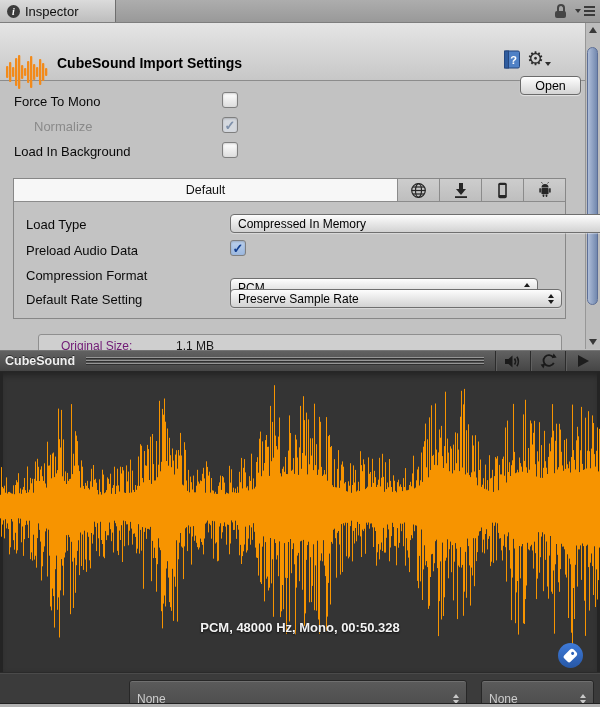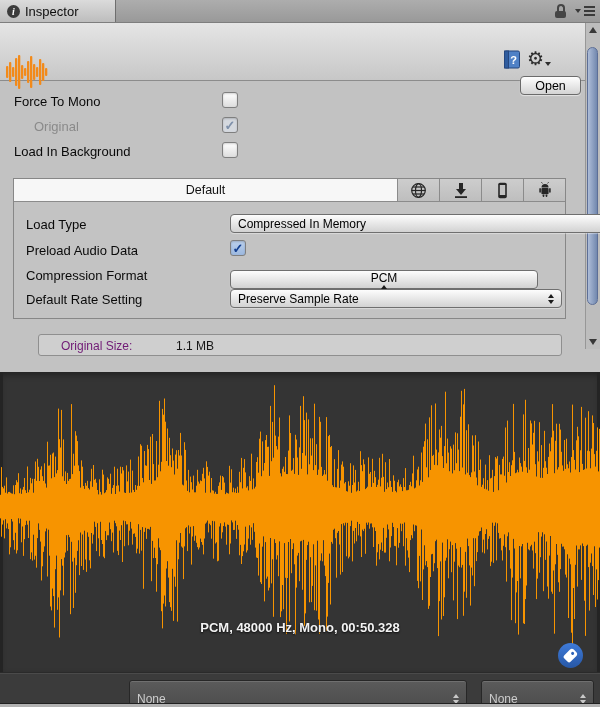--- a/index.html
+++ b/index.html
@@ -154,20 +154,21 @@
         <rect x="18" y="15" width="2.3" height="8" rx="1"></rect>
           <rect x="21" y="8" width="2.3" height="22" rx="1"></rect>
         <rect x="24" y="3" width="2.3" height="32" rx="1"></rect>
           <rect x="27" y="11" width="2.3" height="16" rx="1"></rect>
         <rect x="30" y="14" width="2.3" height="10" rx="1"></rect>
           <rect x="33" y="6" width="2.3" height="26" rx="1"></rect>
         <rect x="36" y="10" width="2.3" height="18" rx="1"></rect>
           <rect x="39" y="15" width="2.3" height="8" rx="1"></rect>
       </g>
     </svg>
+    <div class="hdr-title">CubeSound Import Settings</div>
     <svg class="help-book" width="20" height="20" viewBox="0 0 20 20">
       <rect x="2.5" y="1" width="15" height="17" rx="1.5" fill="#4F81C6" stroke="#25477F"></rect>
       <rect x="2.5" y="1" width="4" height="17" fill="#2F5C9E" stroke="#25477F"></rect>
       <text x="11.5" y="14" font-size="11" font-weight="bold" fill="#FFF" text-anchor="middle" font-family="Liberation Sans, sans-serif">?</text>
     </svg>
     <div class="gear-wrap">
       <span class="gear-glyph">⚙</span>
       <span class="gear-caret"></span>
     </div>
     <div class="open-btn">Open</div>
@@ -175,21 +176,21 @@
 
   <div class="vscroll">
     <div class="vs-up"></div>
     <div class="vs-thumb"></div>
     <div class="vs-down"></div>
   </div>
 
   <div class="lbl" style="left:14px;top:94px;">Force To Mono</div>
   <div class="checkbox" style="left:222px;top:92px;"></div>
 
-  <div class="lbl dis" style="left:34px;top:119px;">Original</div>
+  <div class="lbl dis" style="left:34px;top:119px;">Normalize</div>
   <div class="checkbox dis" style="left:222px;top:117px;">
     <span class="mark-gray">✓</span>
   </div>
 
   <div class="lbl" style="left:14px;top:144px;">Load In Background</div>
   <div class="checkbox" style="left:222px;top:142px;"></div>
 
   <div class="groupbox">
     <div class="ptabs">
       <div class="ptab-default">Default</div>
@@ -238,21 +239,21 @@
         <i class="d"></i>
       </span>
   </div>
 
   <div class="lbl" style="left:26px;top:243px;">Preload Audio Data</div>
   <div class="checkbox blue" style="left:230px;top:240px;">
     <span class="mark-blue">✓</span>
   </div>
 
   <div class="lbl" style="left:26px;top:268px;">Compression Format</div>
-  <div class="dropdown" style="left:230px;top:270px;width:308px;flex-direction:column;">
+  <div class="dropdown" style="left:230px;top:278px;width:308px;">
     <span>PCM</span>
     <span class="spin">
         <i class="u"></i>
         <i class="d"></i>
       </span>
   </div>
 
   <div class="lbl" style="left:26px;top:292px;">Default Rate Setting</div>
   <div class="dropdown" style="left:230px;top:289px;width:332px;">
     <span>Preserve Sample Rate</span>
@@ -260,20 +261,43 @@
         <i class="u"></i>
         <i class="d"></i>
       </span>
   </div>
 
   <div class="helpbox">
     <div class="hb-label">Original Size:</div>
     <div class="hb-value">1.1 MB</div>
   </div>
 
+  <div class="preview-bar">
+    <div class="pv-title">CubeSound</div>
+    <div class="drag-lines"></div>
+    <div class="pv-buttons">
+      <div class="pv-btn">
+        <svg width="18" height="15" viewBox="0 0 18 15">
+          <polygon points="1,5 4.5,5 8.5,1.5 8.5,13.5 4.5,10 1,10" fill="#1A1A1A"></polygon>
+          <path d="M10.5 4.5 Q12.6 7.5 10.5 10.5" stroke="#1A1A1A" stroke-width="1.6" fill="none"></path>
+          <path d="M12.9 2.8 Q15.9 7.5 12.9 12.2" stroke="#1A1A1A" stroke-width="1.6" fill="none"></path>
+        </svg>
+      </div>
+      <div class="pv-btn">
+        <svg width="17" height="16" viewBox="0 0 17 16">
+          <path d="M13.8 9.8 a5.4 5.4 0 1 1 -0.6 -5.6" stroke="#1A1A1A" stroke-width="1.8" fill="none"></path>
+          <polygon points="13.6,0.6 16.6,4.4 11.8,5.2" fill="#1A1A1A"></polygon>
+          <polygon points="3.4,15.4 0.6,11.6 5.3,10.8" fill="#1A1A1A"></polygon>
+        </svg>
+      </div>
+      <div class="pv-btn">
+        <div class="play-tri"></div>
+      </div>
+    </div>
+  </div>
 
   <div class="wave-area">
     <svg id="wave-svg" width="600" height="300" viewBox="0 0 600 300">
         <path d="M0.5 122.8V146.4M1.5 95.1V164.7M2.5 114.9V152.5M3.5 116.4V148.4M4.5 113.7V166.4M5.5 120.7V147.2M6.5 105.4V156.4M7.5 121.5V151.4M8.5 120.0V157.1M9.5 119.9V182.4M10.5 120.7V175.3M11.5 121.4V147.0M12.5 121.7V149.5M13.5 113.3V168.2M14.5 122.2V177.7M15.5 113.0V160.8M16.5 108.2V181.5M17.5 110.3V178.3M18.5 101.2V146.3M19.5 121.2V151.4M20.5 116.4V146.7M21.5 121.8V170.3M22.5 117.6V154.5M23.5 114.9V183.9M24.5 106.0V167.2M25.5 118.2V153.1M26.5 121.0V148.8M27.5 94.5V152.7M28.5 120.3V166.0M29.5 117.7V148.7M30.5 105.9V187.2M31.5 111.3V180.4M32.5 106.8V188.6M33.5 120.7V162.7M34.5 106.8V187.6M35.5 89.5V183.8M36.5 108.8V195.7M37.5 86.8V166.1M38.5 94.8V151.4M39.5 109.0V157.9M40.5 97.6V169.6M41.5 94.3V208.5M42.5 104.2V194.3M43.5 108.9V179.9M44.5 91.3V174.4M45.5 111.5V159.4M46.5 115.6V156.5M47.5 69.7V204.5M48.5 93.7V157.7M49.5 93.4V183.7M50.5 82.8V234.5M51.5 106.3V238.4M52.5 81.5V216.5M53.5 80.5V224.1M54.5 105.1V255.6M55.5 84.6V197.2M56.5 101.4V183.6M57.5 98.1V237.8M58.5 36.6V225.4M59.5 67.2V265.5M60.5 75.5V218.4M61.5 37.9V187.1M62.5 104.3V193.7M63.5 67.4V223.4M64.5 108.9V185.5M65.5 99.4V180.5M66.5 112.0V163.2M67.5 100.9V178.8M68.5 108.9V162.9M69.5 107.1V165.2M70.5 106.8V242.2M71.5 32.1V169.8M72.5 102.1V189.6M73.5 81.7V236.0M74.5 93.7V185.8M75.5 59.2V220.8M76.5 63.6V193.2M77.5 69.1V178.9M78.5 93.4V168.3M79.5 99.1V203.1M80.5 115.6V160.5M81.5 88.4V194.0M82.5 94.7V162.5M83.5 114.0V197.9M84.5 116.9V158.7M85.5 110.9V187.5M86.5 113.7V199.9M87.5 108.8V160.4M88.5 116.1V164.8M89.5 117.5V188.3M90.5 109.3V196.4M91.5 96.8V161.0M92.5 114.8V171.6M93.5 93.0V162.6M94.5 107.8V149.7M95.5 106.8V154.9M96.5 110.7V179.1M97.5 118.0V151.2M98.5 122.4V166.3M99.5 107.3V184.2M100.5 119.9V149.8M101.5 122.6V168.0M102.5 97.7V172.0M103.5 102.6V184.7M104.5 121.2V186.2M105.5 120.3V159.1M106.5 118.1V168.1M107.5 105.4V163.3M108.5 106.8V163.3M109.5 111.9V150.5M110.5 101.7V157.2M111.5 121.8V169.2M112.5 115.9V160.6M113.5 113.1V180.5M114.5 94.7V148.7M115.5 122.0V151.2M116.5 113.8V154.3M117.5 96.7V178.9M118.5 113.4V183.1M119.5 119.5V158.6M120.5 94.7V168.0M121.5 101.5V153.2M122.5 95.0V190.0M123.5 98.4V148.6M124.5 120.5V174.2M125.5 121.0V149.2M126.5 93.4V152.4M127.5 109.4V152.3M128.5 99.6V173.3M129.5 120.8V158.7M130.5 87.6V149.9M131.5 120.5V156.6M132.5 98.6V172.6M133.5 117.9V161.9M134.5 120.0V161.4M135.5 113.0V164.9M136.5 117.8V181.3M137.5 113.8V176.7M138.5 84.5V152.2M139.5 113.9V181.6M140.5 72.2V157.9M141.5 73.7V178.7M142.5 106.0V155.1M143.5 110.3V216.8M144.5 79.0V159.9M145.5 93.3V155.8M146.5 93.8V166.9M147.5 72.9V156.9M148.5 77.1V156.9M149.5 108.0V157.6M150.5 64.7V154.9M151.5 111.9V209.2M152.5 62.0V168.9M153.5 92.1V186.1M154.5 108.5V175.7M155.5 108.4V186.0M156.5 69.0V219.7M157.5 105.2V192.2M158.5 92.7V166.3M159.5 28.8V175.6M160.5 99.3V178.2M161.5 89.8V239.2M162.5 36.9V256.4M163.5 42.7V231.6M164.5 26.5V223.5M165.5 49.7V234.5M166.5 89.0V196.5M167.5 56.5V189.2M168.5 93.7V205.6M169.5 65.8V230.1M170.5 83.2V235.2M171.5 95.2V238.9M172.5 76.5V196.8M173.5 88.6V248.9M174.5 102.5V204.7M175.5 82.6V214.7M176.5 78.2V168.3M177.5 96.7V249.6M178.5 78.0V187.3M179.5 83.5V170.7M180.5 60.9V161.0M181.5 83.5V174.5M182.5 112.6V175.7M183.5 113.4V207.1M184.5 70.2V174.4M185.5 77.9V156.3M186.5 108.5V155.2M187.5 118.9V179.1M188.5 97.9V153.4M189.5 120.3V161.5M190.5 104.6V154.8M191.5 110.2V192.6M192.5 117.5V164.5M193.5 103.6V154.1M194.5 120.3V168.8M195.5 120.3V163.7M196.5 113.7V170.8M197.5 97.8V175.1M198.5 109.6V177.5M199.5 111.6V175.5M200.5 108.4V166.6M201.5 109.1V170.0M202.5 101.8V172.8M203.5 95.8V182.4M204.5 106.4V166.5M205.5 120.7V151.7M206.5 89.3V150.5M207.5 94.9V148.6M208.5 103.6V160.4M209.5 99.7V151.7M210.5 120.6V153.2M211.5 106.0V166.7M212.5 118.3V148.9M213.5 118.7V186.7M214.5 121.6V149.3M215.5 119.8V171.5M216.5 121.9V170.3M217.5 121.9V189.3M218.5 113.9V188.7M219.5 110.4V154.5M220.5 103.6V151.3M221.5 117.9V166.6M222.5 104.0V160.3M223.5 105.3V154.0M224.5 110.6V150.4M225.5 122.1V154.6M226.5 120.5V172.7M227.5 121.1V152.5M228.5 121.6V152.9M229.5 93.8V182.3M230.5 110.6V171.5M231.5 97.3V148.4M232.5 120.2V150.4M233.5 115.7V158.0M234.5 120.4V157.9M235.5 116.5V148.7M236.5 121.0V166.9M237.5 114.7V153.0M238.5 120.7V157.7M239.5 99.8V183.3M240.5 110.2V172.9M241.5 85.9V192.0M242.5 116.4V184.1M243.5 95.8V179.3M244.5 87.1V172.5M245.5 100.4V154.7M246.5 115.6V180.5M247.5 114.2V178.4M248.5 118.4V166.6M249.5 104.2V153.3M250.5 108.9V172.7M251.5 81.7V155.4M252.5 117.3V167.9M253.5 106.4V151.2M254.5 116.5V159.8M255.5 114.7V175.6M256.5 90.0V185.5M257.5 85.2V186.0M258.5 100.7V203.6M259.5 66.7V171.5M260.5 59.6V210.2M261.5 104.2V212.0M262.5 69.4V174.7M263.5 98.6V164.4M264.5 91.0V229.4M265.5 68.1V170.1M266.5 63.0V206.7M267.5 74.9V204.6M268.5 74.7V218.5M269.5 103.9V215.7M270.5 33.9V166.0M271.5 89.2V211.4M272.5 49.9V187.3M273.5 85.7V244.8M274.5 13.2V167.2M275.5 63.6V171.0M276.5 74.1V187.5M277.5 77.5V183.3M278.5 64.6V204.2M279.5 45.5V169.4M280.5 101.3V245.1M281.5 104.4V239.3M282.5 96.8V213.0M283.5 94.6V237.3M284.5 99.8V171.1M285.5 85.0V205.8M286.5 102.0V262.1M287.5 102.1V206.0M288.5 78.6V170.0M289.5 43.4V249.5M290.5 61.0V167.0M291.5 98.8V201.2M292.5 97.7V177.1M293.5 86.1V171.3M294.5 101.9V192.3M295.5 62.8V262.3M296.5 67.5V215.6M297.5 85.5V183.6M298.5 102.9V180.9M299.5 75.4V209.2M300.5 33.9V169.4M301.5 96.8V168.8M302.5 81.0V217.8M303.5 24.2V167.9M304.5 48.1V253.9M305.5 83.6V241.4M306.5 40.6V187.9M307.5 102.4V173.1M308.5 47.4V169.7M309.5 92.3V230.3M310.5 66.3V185.2M311.5 83.6V230.1M312.5 66.3V213.9M313.5 98.1V172.3M314.5 31.7V238.2M315.5 93.1V193.4M316.5 72.2V238.7M317.5 102.9V168.7M318.5 97.6V247.5M319.5 44.9V261.9M320.5 49.8V188.7M321.5 94.9V181.4M322.5 104.0V189.3M323.5 102.6V168.2M324.5 98.0V193.6M325.5 102.4V204.1M326.5 45.1V258.9M327.5 108.7V244.6M328.5 64.1V210.9M329.5 62.9V181.6M330.5 75.1V232.5M331.5 74.0V169.9M332.5 113.2V171.7M333.5 115.0V157.8M334.5 87.2V156.7M335.5 115.2V166.2M336.5 115.4V205.7M337.5 96.9V160.8M338.5 78.1V159.0M339.5 115.9V172.5M340.5 108.5V202.6M341.5 92.6V152.1M342.5 89.4V200.0M343.5 94.7V151.3M344.5 111.4V153.5M345.5 110.0V150.7M346.5 119.1V184.3M347.5 119.6V150.9M348.5 109.3V186.4M349.5 113.7V184.7M350.5 91.2V154.1M351.5 120.8V148.7M352.5 113.0V189.4M353.5 93.4V158.9M354.5 110.5V171.5M355.5 97.9V156.0M356.5 119.5V169.3M357.5 118.4V149.9M358.5 109.8V163.4M359.5 119.0V152.0M360.5 79.2V164.4M361.5 93.1V185.0M362.5 99.2V157.6M363.5 87.3V159.1M364.5 92.3V156.8M365.5 117.1V181.8M366.5 116.1V150.7M367.5 114.7V152.8M368.5 85.4V150.5M369.5 101.8V156.7M370.5 100.0V151.6M371.5 114.9V151.4M372.5 86.8V155.3M373.5 110.9V175.0M374.5 98.8V155.4M375.5 105.2V159.0M376.5 115.0V193.7M377.5 112.8V180.3M378.5 107.7V172.1M379.5 85.8V187.4M380.5 114.4V177.7M381.5 105.7V170.5M382.5 81.8V179.0M383.5 104.9V155.9M384.5 119.8V180.6M385.5 90.2V180.6M386.5 117.1V165.8M387.5 110.5V152.5M388.5 115.2V157.4M389.5 87.0V189.3M390.5 108.9V175.5M391.5 115.0V164.1M392.5 119.8V150.8M393.5 103.3V155.0M394.5 108.7V173.9M395.5 118.9V174.2M396.5 120.3V193.3M397.5 110.2V156.1M398.5 107.7V175.7M399.5 114.4V170.9M400.5 112.4V151.6M401.5 115.0V159.2M402.5 119.1V151.8M403.5 106.1V174.2M404.5 115.0V150.5M405.5 96.1V193.7M406.5 118.3V166.2M407.5 118.2V178.4M408.5 117.8V185.6M409.5 113.0V200.1M410.5 109.8V168.1M411.5 114.3V163.2M412.5 101.4V166.3M413.5 83.7V152.5M414.5 116.4V159.2M415.5 115.6V153.3M416.5 108.3V153.7M417.5 97.4V208.9M418.5 94.7V216.2M419.5 113.5V183.9M420.5 108.3V209.4M421.5 80.5V157.5M422.5 109.9V228.0M423.5 74.7V197.4M424.5 69.2V173.3M425.5 51.6V193.4M426.5 95.3V189.1M427.5 67.3V195.1M428.5 105.3V236.9M429.5 45.4V233.8M430.5 98.0V205.0M431.5 33.3V182.3M432.5 83.9V181.9M433.5 82.8V199.3M434.5 92.9V191.2M435.5 31.5V169.2M436.5 77.6V167.7M437.5 93.2V196.1M438.5 80.4V264.1M439.5 57.5V229.1M440.5 65.7V189.4M441.5 53.9V247.5M442.5 84.1V170.6M443.5 96.0V244.0M444.5 74.1V225.3M445.5 19.7V188.7M446.5 91.3V185.7M447.5 66.6V167.3M448.5 80.6V206.3M449.5 99.2V177.2M450.5 74.3V169.6M451.5 76.6V200.2M452.5 101.4V173.1M453.5 72.6V228.4M454.5 98.2V189.7M455.5 60.4V171.1M456.5 91.2V176.7M457.5 61.3V247.1M458.5 77.6V193.6M459.5 99.1V195.2M460.5 44.7V175.2M461.5 18.8V195.6M462.5 95.5V192.9M463.5 32.4V243.8M464.5 16.9V219.7M465.5 102.4V179.9M466.5 58.2V225.8M467.5 100.7V166.6M468.5 52.3V174.1M469.5 103.1V193.4M470.5 105.1V233.6M471.5 100.4V195.6M472.5 63.4V203.5M473.5 73.5V166.2M474.5 99.5V214.2M475.5 63.2V166.3M476.5 105.5V189.1M477.5 113.3V180.1M478.5 69.5V163.7M479.5 98.0V159.4M480.5 87.5V159.0M481.5 114.9V155.5M482.5 112.7V180.4M483.5 106.2V167.6M484.5 116.8V181.4M485.5 92.6V162.0M486.5 117.4V157.2M487.5 108.1V177.4M488.5 118.7V166.9M489.5 83.2V164.2M490.5 106.4V194.1M491.5 105.8V189.7M492.5 97.8V150.7M493.5 119.9V190.9M494.5 104.1V153.8M495.5 85.1V150.5M496.5 86.6V188.4M497.5 84.2V151.3M498.5 118.2V160.9M499.5 92.9V166.7M500.5 102.4V166.1M501.5 102.4V178.4M502.5 86.9V188.5M503.5 84.6V173.8M504.5 103.7V162.4M505.5 55.5V175.2M506.5 110.5V209.6M507.5 48.6V164.3M508.5 100.0V160.4M509.5 90.2V178.2M510.5 104.0V196.6M511.5 93.2V248.1M512.5 88.3V205.6M513.5 31.9V166.9M514.5 79.9V176.5M515.5 101.2V251.2M516.5 100.5V220.4M517.5 97.8V209.0M518.5 100.3V262.6M519.5 85.5V174.0M520.5 91.1V206.4M521.5 94.6V174.4M522.5 99.7V172.0M523.5 42.4V251.3M524.5 88.9V252.0M525.5 27.8V227.1M526.5 95.3V213.5M527.5 100.8V170.8M528.5 76.0V177.3M529.5 97.7V178.3M530.5 48.5V174.4M531.5 51.4V172.8M532.5 72.5V178.5M533.5 60.8V196.6M534.5 48.8V169.7M535.5 92.2V181.2M536.5 104.5V227.1M537.5 79.3V206.6M538.5 89.4V160.2M539.5 50.2V200.7M540.5 105.8V185.2M541.5 73.1V164.6M542.5 105.9V160.3M543.5 95.8V219.2M544.5 58.8V162.3M545.5 89.2V187.9M546.5 95.7V169.5M547.5 102.0V214.5M548.5 84.9V226.7M549.5 71.5V183.6M550.5 79.3V164.0M551.5 65.4V219.7M552.5 32.1V221.8M553.5 58.7V198.5M554.5 101.2V261.7M555.5 68.8V192.3M556.5 51.7V172.0M557.5 97.5V182.8M558.5 95.2V210.3M559.5 51.8V219.8M560.5 57.6V197.1M561.5 79.8V171.8M562.5 93.4V174.7M563.5 98.8V174.5M564.5 68.0V177.3M565.5 96.9V202.6M566.5 66.7V205.5M567.5 92.3V182.3M568.5 96.3V246.0M569.5 89.5V186.6M570.5 100.5V192.3M571.5 85.0V260.7M572.5 32.6V275.1M573.5 78.1V216.0M574.5 87.9V247.0M575.5 97.5V192.8M576.5 68.3V173.5M577.5 54.8V214.6M578.5 64.3V177.4M579.5 100.1V177.4M580.5 78.3V173.4M581.5 34.9V207.9M582.5 91.9V171.5M583.5 98.0V174.1M584.5 97.3V228.7M585.5 45.7V263.9M586.5 96.5V173.8M587.5 78.7V172.7M588.5 39.2V195.1M589.5 79.2V238.6M590.5 96.3V190.7M591.5 76.6V181.5M592.5 43.4V194.1M593.5 51.0V223.0M594.5 82.1V174.3M595.5 94.6V235.0M596.5 78.8V197.4M597.5 55.4V227.5M598.5 99.4V208.1M599.5 56.9V175.6" stroke="#F79400" stroke-width="1" fill="none"></path>
       </svg>
   </div>
   <div class="pv-info">PCM, 48000 Hz, Mono, 00:50.328</div>
   <div class="tag-btn">
     <div class="tag-shape"></div>
   </div>

